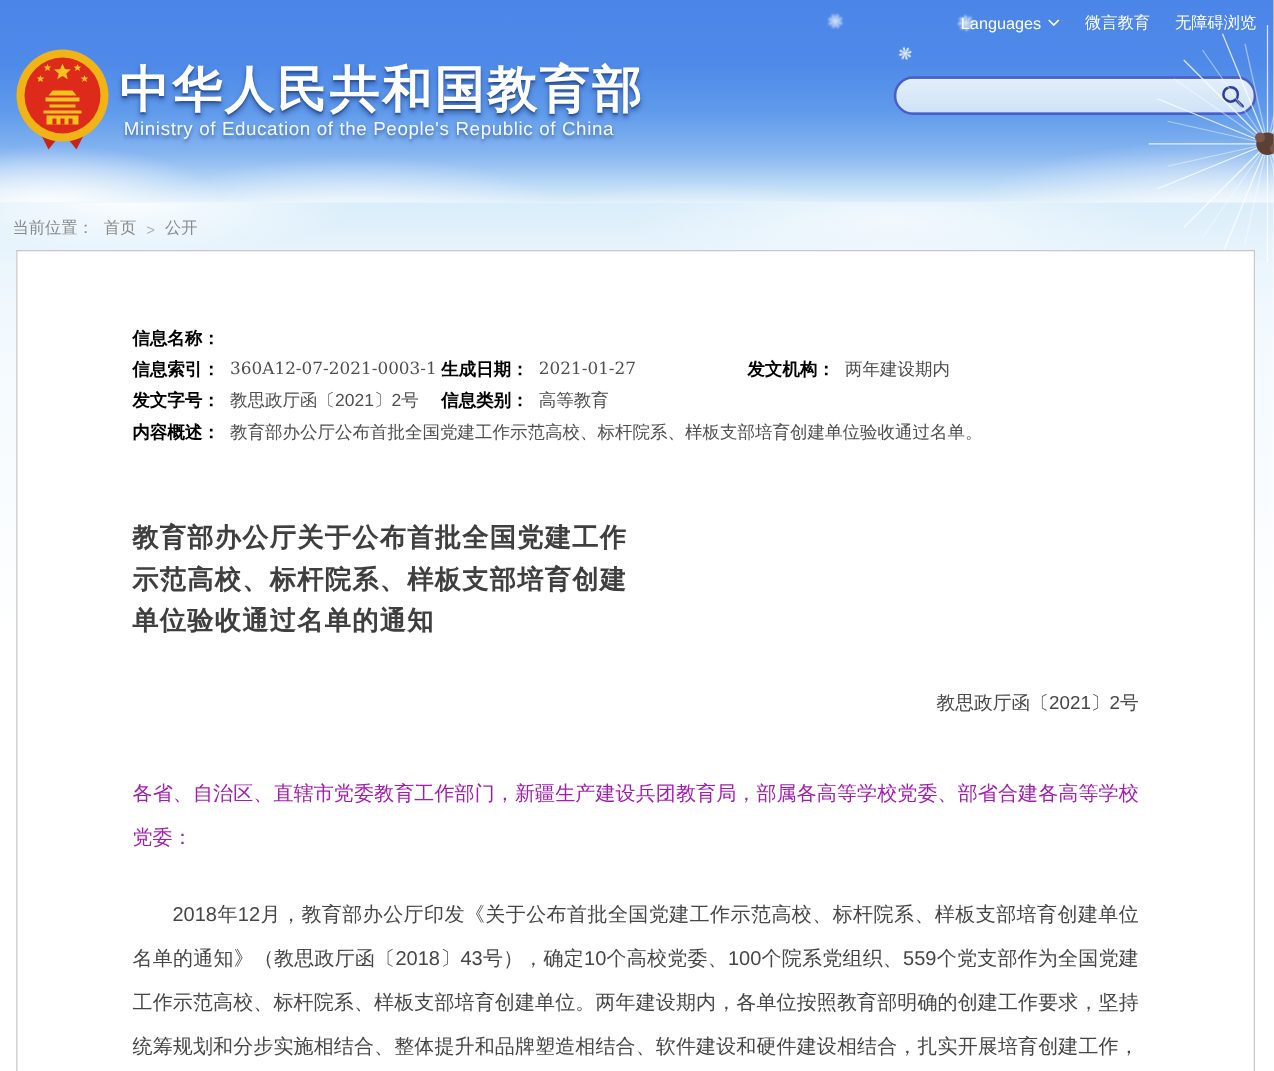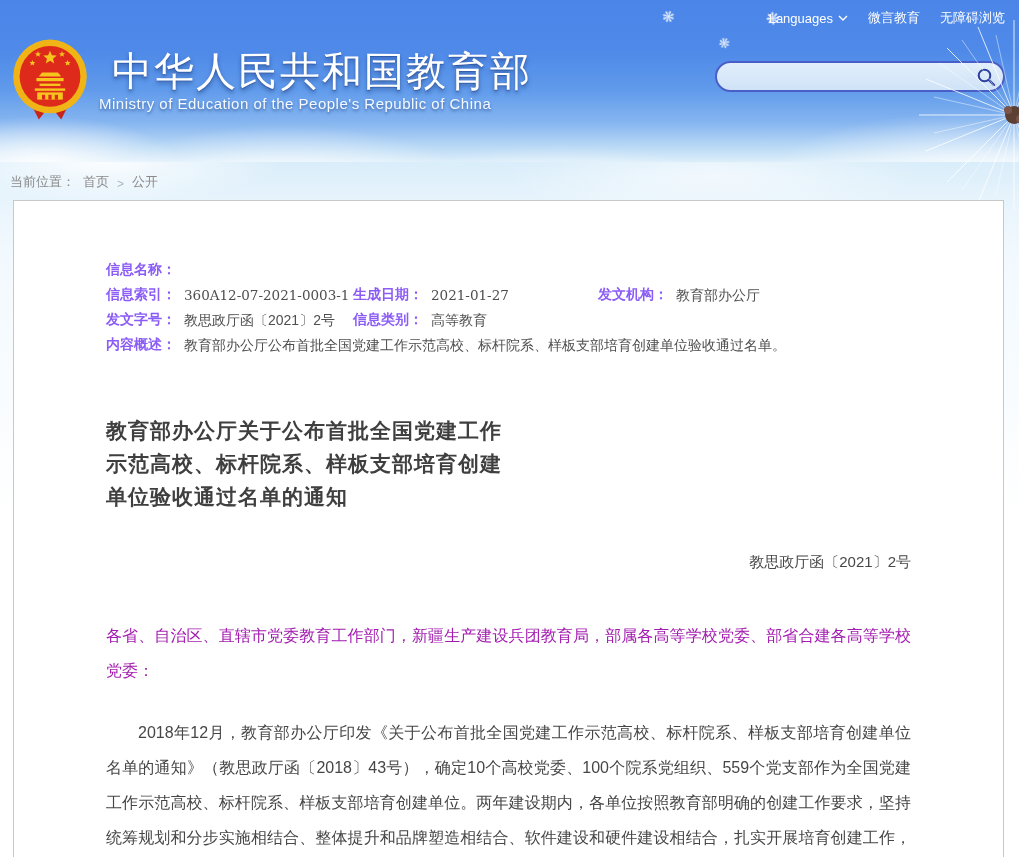--- a/index.html
+++ b/index.html
@@ -25,22 +25,22 @@
   .topbar {
     position:absolute; top:9px; right:14px; display:flex; align-items:center; gap:20px;
     font-size:13px; color:#ffffff; z-index:3;padding-left:12px;
   }
   .topbar .tlink { color:#fff; cursor:pointer; display:flex; align-items:center; gap:5px; }
   .chev { width:10px; height:6px; display:inline-block; }
 
   .emblem { position:absolute; left:10px; top:38px; width:80px; height:88px; z-index:3; }
 
   .site-title-zh {
-    position:absolute; left:112px; top:44px; z-index:3;
-    font-size:40px; font-weight:normal; color:#ffffff; letter-spacing:2px;
+    position:absolute; left:96px; top:44px; z-index:3;
+    font-size:40px; font-weight:bold; color:#ffffff; letter-spacing:2px;
     text-shadow:0 3px 4px rgba(25,55,120,.55), 0 1px 1px rgba(25,55,120,.5);
   }
   .site-title-en {
     position:absolute; left:99px; top:95px; z-index:3;
     font-size:15px; font-weight:normal; color:#f4faff; letter-spacing:.5px;
     text-shadow:0 2px 3px rgba(25,55,120,.6);
   }
 
   .searchbox {
     position:absolute; right:14px; top:61px; width:290px; height:31px; z-index:3;
@@ -84,21 +84,21 @@
   .panel {
     position:absolute; left:13px; top:200px; width:991px; height:657px;
     background:#ffffff; border:1px solid #c8c8c8; border-bottom:none;
     z-index:2;
   }
   .panel-inner { padding:57px 92px 0 92px; }
 
   
   .meta { font-size:14px; color:#4e4e4e; }
   .meta-row { display:flex; line-height:25px; }
-  .meta-label { font-weight:bold; color:#8b5cf6; white-space:nowrap; margin-right:8px;font-family:Liberation Mono, monospace; }
+  .meta-label { font-weight:bold; color:#000000; white-space:nowrap; margin-right:8px; }
   .meta-cell { display:flex; }
   .cw1 { width:247px; }
   .cw2 { width:245px; }
   .serif-val { font-family:"DejaVu Serif","Liberation Serif",serif; font-size:13.5px; }
 
   
   .doc-title {
     margin-top:56px; 
     font-size:21px; font-weight:bold; color:#3f3f3f; line-height:33px; letter-spacing:1px;
   }
@@ -229,21 +229,21 @@
         <span class="meta-cell cw1">
           <span class="meta-label">信息索引：</span>
           <span class="serif-val">360A12-07-2021-0003-1</span>
         </span>
         <span class="meta-cell cw2">
           <span class="meta-label">生成日期：</span>
           <span class="serif-val">2021-01-27</span>
         </span>
         <span class="meta-cell">
           <span class="meta-label">发文机构：</span>
-          <span>教育部办公厅</span>
+          <span>两年建设期内</span>
         </span>
       </div>
       <div class="meta-row">
         <span class="meta-cell cw1">
           <span class="meta-label">发文字号：</span>
           <span>教思政厅函〔2021〕2号</span>
         </span>
         <span class="meta-cell">
           <span class="meta-label">信息类别：</span>
           <span>高等教育</span>

